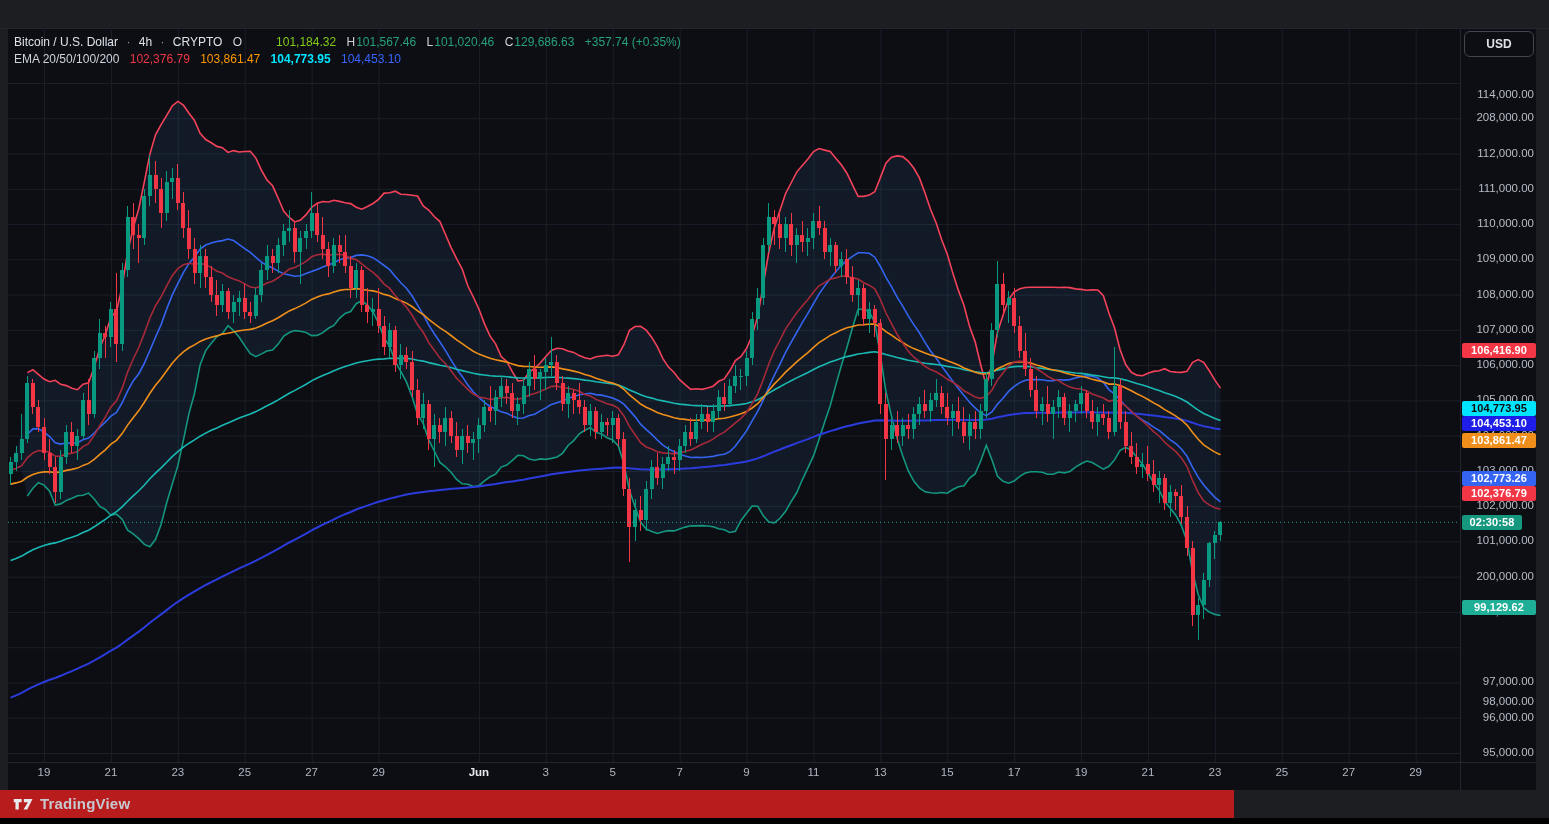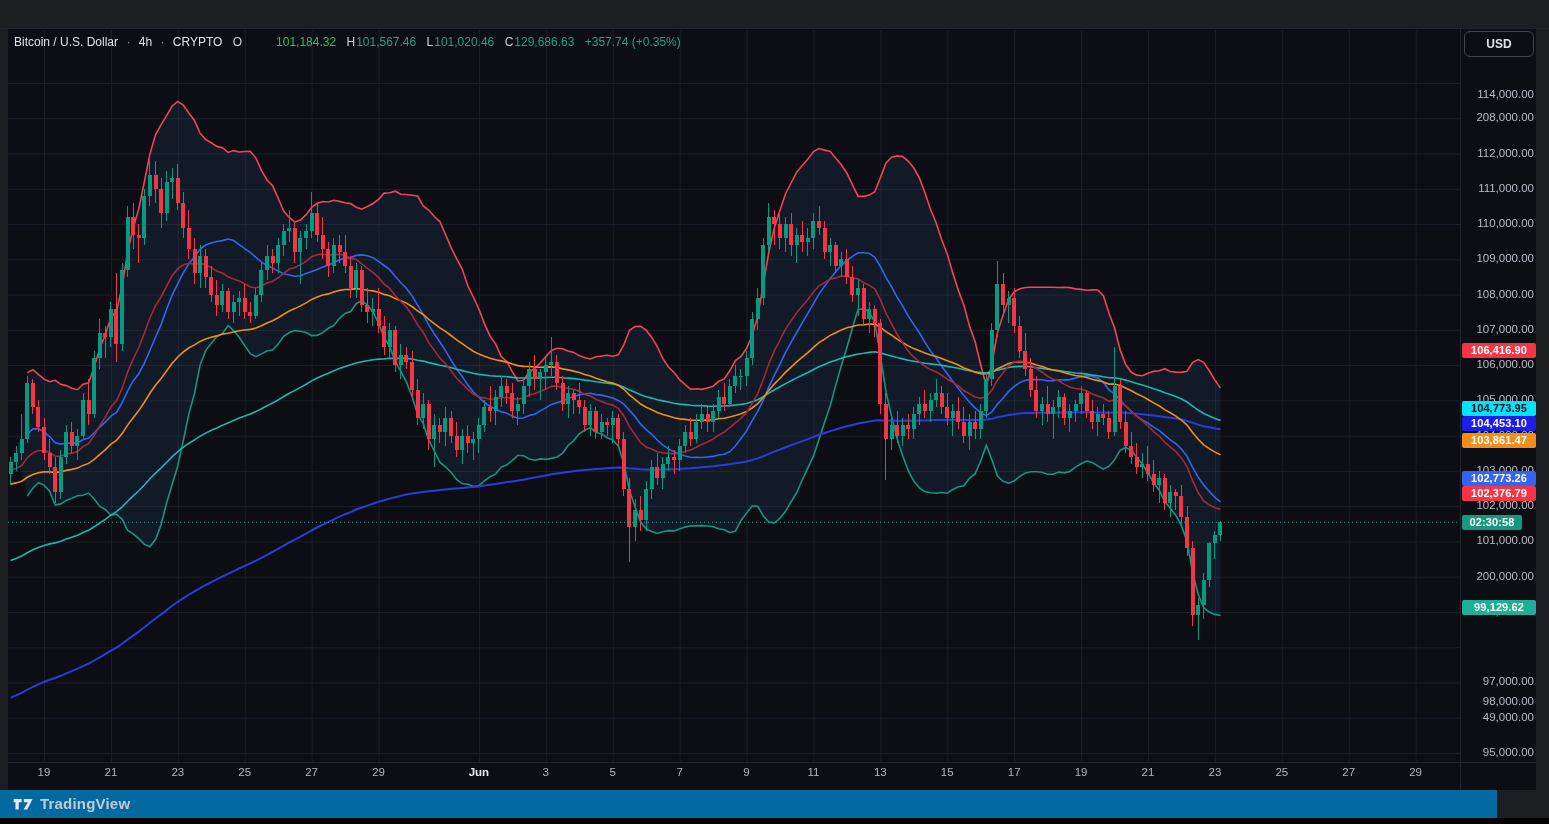--- a/index.html
+++ b/index.html
@@ -23,21 +23,21 @@
   .plabel{position:absolute;left:1464px;width:70px;text-align:right;font-size:11.5px;color:#b8bcc6;}
   .badge{position:absolute;left:1462px;width:74px;height:15px;line-height:15px;text-align:center;
     font-size:11px;font-weight:700;border-radius:2px;letter-spacing:.1px;}
   .badge.small{width:60px;}
   #usd-btn{position:absolute;left:1464px;top:31px;width:70px;height:26px;border:1px solid #43464f;border-radius:6px;
     background:#0c0e14;color:#dfe1e6;font-size:12px;font-weight:600;text-align:center;line-height:25px;box-sizing:border-box;}
   
   .tlabel{position:absolute;width:44px;text-align:center;top:766px;font-size:11.5px;color:#b2b6c0;}
   .tlabel.major{color:#e7e9ef;font-weight:700;}
   
-  #footer{position:absolute;left:0;top:790px;width:1497px;height:28px;background:#0369a1;}
+  #footer{position:absolute;left:0;top:790px;width:1234px;height:28px;background:#b91c1c;}
   #footer .brand{position:absolute;left:40px;top:5px;font-size:15px;font-weight:700;color:#c6c9d0;letter-spacing:.2px;}
   #footer svg{position:absolute;left:13px;top:6px;}
   #bottom-bar{position:absolute;left:0;top:818px;width:1549px;height:6px;background:#020203;}
 </style>
 </head>
 <body>
 
 <div id="stage">
 
 
@@ -549,25 +549,32 @@
       </g>
     </svg>
 
   <div id="legend">
     <div class="row">
       <span class="t">Bitcoin / U.S. Dollar</span>
       <span class="sep">·</span>
       <span class="t">4h</span>
       <span class="sep">·</span>
       <span class="t">CRYPTO</span>
-      <span class="k">O</span><span class="v" style="color: #22c55e; margin-left: 34px;">101,184.32</span>
+      <span class="k">O</span><span class="v" style="color: #84cc16; margin-left: 34px;">101,184.32</span>
       <span class="k">H</span><span class="v" style="color: rgb(39, 161, 124);">101,567.46</span>
       <span class="k">L</span><span class="v" style="color: rgb(39, 161, 124);">101,020.46</span>
       <span class="k">C</span><span class="v" style="color: rgb(39, 161, 124);">129,686.63</span>
       <span class="k" style="color: rgb(39, 161, 124);">+357.74 (+0.35%)</span>
+    </div>
+    <div class="row">
+      <span class="lt">EMA 20/50/100/200</span>
+      <span class="k" style="color: rgb(242, 54, 69);">102,376.79</span>
+      <span class="k" style="color: rgb(255, 152, 0);">103,861.47</span>
+      <span class="k ema-bold" style="color: rgb(0, 229, 255);">104,773.95</span>
+      <span class="k" style="color: rgb(58, 100, 255);">104,453.10</span>
     </div>
   </div>
 
   <div id="price-axis">
     <div id="usd-btn">USD</div>
   <div class="plabel" style="top: 88px;">114,000.00</div>
       <div class="plabel" style="top: 111.263px;">208,000.00</div>
       <div class="plabel" style="top: 146.526px;">112,000.00</div>
       <div class="plabel" style="top: 181.789px;">111,000.00</div>
       <div class="plabel" style="top: 217.053px;">110,000.00</div>
@@ -577,21 +584,21 @@
       <div class="plabel" style="top: 358.105px;">106,000.00</div>
       <div class="plabel" style="top: 393.368px;">105,000.00</div>
       <div class="plabel" style="top: 428.632px;">104,000.00</div>
       <div class="plabel" style="top: 463.895px;">103,000.00</div>
       <div class="plabel" style="top: 499.158px;">102,000.00</div>
       <div class="plabel" style="top: 534.421px;">101,000.00</div>
       <div class="plabel" style="top: 569.684px;">200,000.00</div>
       <div class="plabel" style="top: 604.947px;">99,000.00</div>
       <div class="plabel" style="top: 663px; margin-top: 32px;">98,000.00</div>
       <div class="plabel" style="top: 675.474px;">97,000.00</div>
-      <div class="plabel" style="top: 710.737px;">49,000.00</div>
+      <div class="plabel" style="top: 710.737px;">96,000.00</div>
       <div class="plabel" style="top: 746px;">95,000.00</div>
       <div class="badge" style="top: 342.904px; background: rgb(242, 54, 69); color: rgb(255, 255, 255);">106,416.90</div>
       <div class="badge" style="top: 400.84px; background: rgb(0, 229, 255); color: rgb(11, 11, 11);">104,773.95</div>
       <div class="badge" style="top: 415.84px; background: rgb(30, 30, 232); color: rgb(255, 255, 255);">104,453.10</div>
       <div class="badge" style="top: 433.017px; background: rgb(239, 142, 26); color: rgb(255, 255, 255);">103,861.47</div>
       <div class="badge" style="top: 471.39px; background: rgb(53, 99, 242); color: rgb(255, 255, 255);">102,773.26</div>
       <div class="badge" style="top: 486.39px; background: rgb(242, 54, 69); color: rgb(255, 255, 255);">102,376.79</div>
       <div class="badge small" style="top: 514.822px; background: rgb(22, 152, 127); color: rgb(255, 255, 255);">02:30:58</div>
       <div class="badge" style="top: 599.877px; background: rgb(31, 174, 150); color: rgb(255, 255, 255);">99,129.62</div>
     </div>

